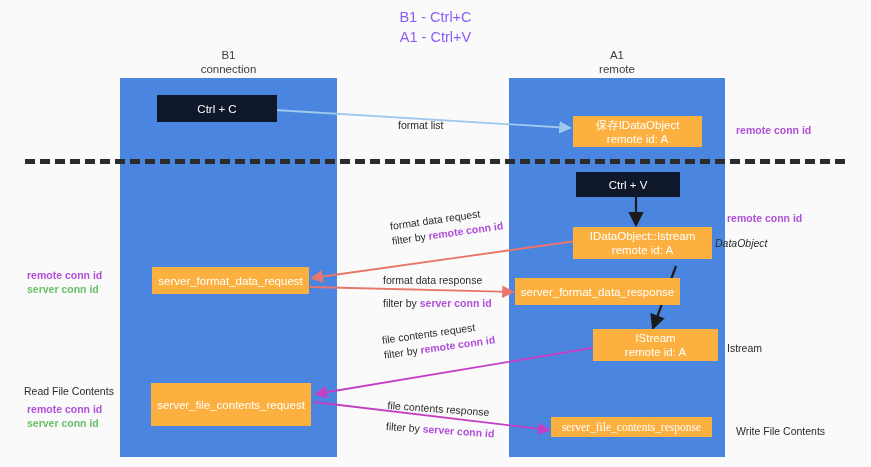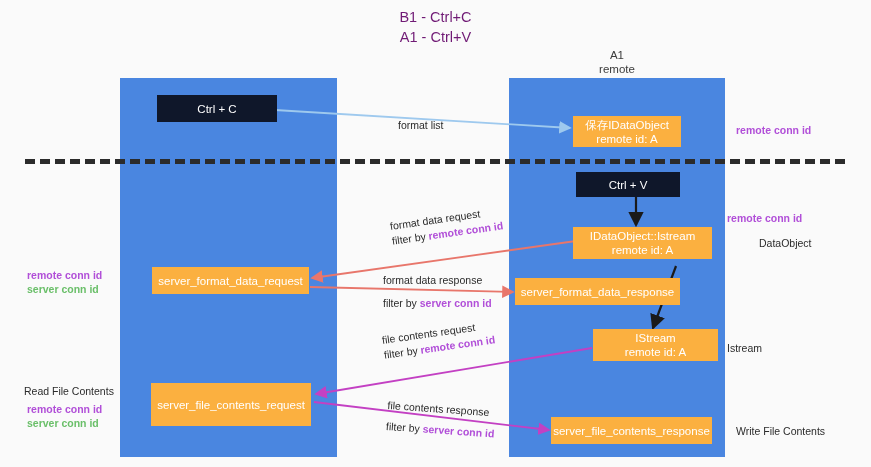--- a/index.html
+++ b/index.html
@@ -26,21 +26,21 @@
     font-size: 11.5px;
     line-height: 14px;
     white-space: pre-line;
   }
   .title-block {
     position: absolute;
     left: 0;
     right: 0;
     top: 7px;
     text-align: center;
-    color: #701a75;
+    color: #8b5cf6;
     font-size: 14.5px;
     line-height: 20px;
     white-space: pre-line;
   }
   .node {
     position: absolute;
     display: flex;
     flex-direction: column;
     align-items: center;
     justify-content: center;
@@ -88,20 +88,22 @@
   }
 </style>
 </head>
 <body>
 
 <div id="canvas">
 
   <div class="title-block">B1 - Ctrl+C
 A1 - Ctrl+V</div>
 
+  <div class="lane-title" style="left:120px; top:48px; width:217px;">B1
+connection</div>
   <div class="lane-title" style="left:509px; top:48px; width:216px;">A1
 remote</div>
 
   <div class="lane" style="left:120px; top:78px; width:217px; height:379px;"></div>
   <div class="lane" style="left:509px; top:78px; width:216px; height:379px;"></div>
 
   <svg class="overlay" viewBox="0 0 871 467">
     <defs>
       <marker id="ar-blue" markerWidth="7" markerHeight="7" refX="6" refY="3.5" orient="auto">
         <path d="M0,0 L7,3.5 L0,7 z" fill="#9ec9ee"></path>
@@ -123,21 +125,21 @@
     <line x1="310" y1="287" x2="513" y2="292" stroke="#e8766b" stroke-width="1.8" marker-end="url(#ar-red)"></line>
     <line x1="676" y1="266" x2="653" y2="328" stroke="#1a1a1a" stroke-width="2.2" marker-end="url(#ar-blk)"></line>
     <line x1="592" y1="348" x2="316" y2="394" stroke="#c340c3" stroke-width="1.8" marker-end="url(#ar-mag)"></line>
     <line x1="314" y1="402" x2="549" y2="430" stroke="#c340c3" stroke-width="1.8" marker-end="url(#ar-mag)"></line>
   </svg>
 
   <div class="node green" style="left:157px; top:95px; width:120px; height:27px;">
     <span>Ctrl + C</span>
   </div>
 
-  <div class="node orange" style="left:573px; top:116px; width:108px; height:31px;">
+  <div class="node orange" style="left:573px; top:116px; width:129px; height:31px;">
     <span>保存IDataObject</span>
     <span>remote id: A</span>
   </div>
 
   <div class="node green" style="left:576px; top:172px; width:104px; height:25px;">
     <span>Ctrl + V</span>
   </div>
 
   <div class="node orange" style="left:573px; top:227px; width:139px; height:32px;">
     <span>IDataObject::Istream</span>
@@ -154,21 +156,21 @@
 
   <div class="node orange" style="left:593px; top:329px; width:125px; height:32px;">
     <span>IStream</span>
     <span>remote id: A</span>
   </div>
 
   <div class="node orange" style="left:151px; top:383px; width:160px; height:43px;">
     <span>server_file_contents_request</span>
   </div>
 
-  <div class="node orange" style="left:551px; top:417px; width:161px; height:27px;">
+  <div class="node orange" style="left:551px; top:417px; width:161px; height:20px;font-family:Liberation Serif, serif;">
     <span>server_file_contents_response</span>
   </div>
 
   <div class="divider" style="left:25px; top:159px; width:820px;"></div>
 
   <div class="edge-label" style="left:398px; top:118px;">format list</div>
 
   <div class="edge-label" style="left:389px; top:219px; transform:rotate(-8deg); transform-origin:left top;">
     <div>format data request</div>
     <div><span>filter by </span><span class="hl-remote">remote conn id</span></div>
@@ -186,21 +188,21 @@
 
   <div class="edge-label" style="left:388px; top:398px; transform:rotate(4deg); transform-origin:left top;">
     <div>file contents response</div>
     <div style="margin-top:6px;"><span>filter by </span><span class="hl-server">server conn id</span></div>
   </div>
 
   <div class="side-label remote" style="left:736px; top:123px;">remote conn id</div>
 
   <div class="side-label remote" style="left:727px; top:211px;">remote conn id</div>
 
-  <div class="side-label plain" style="left:759px; top:236px;">DataObject</div>
+  <div class="side-label plain" style="left:715px; top:236px;font-style:italic;">DataObject</div>
 
   <div class="side-label plain" style="left:727px; top:341px;">Istream</div>
 
   <div class="side-label plain" style="left:736px; top:424px;">Write File Contents</div>
 
   <div class="side-label remote" style="left:27px; top:268px;">remote conn id</div>
 
   <div class="side-label server" style="left:27px; top:282px;">server conn id</div>
 
   <div class="side-label plain" style="left:24px; top:384px;">Read File Contents</div>

